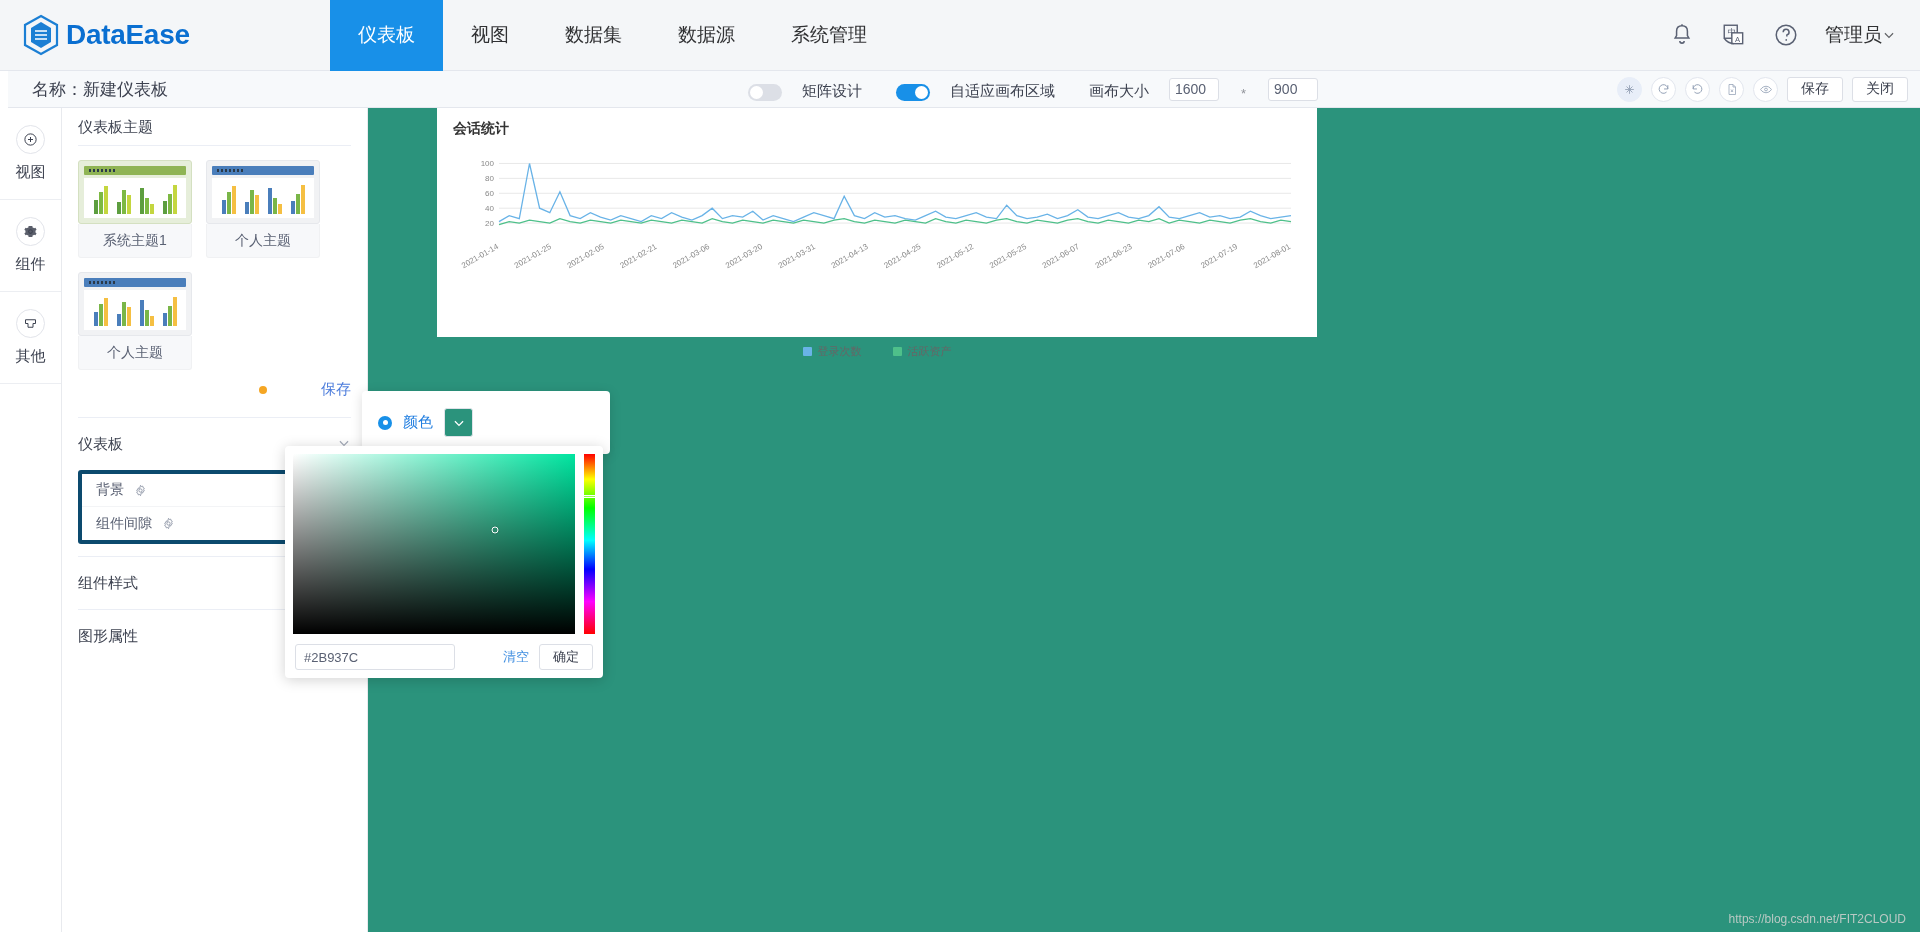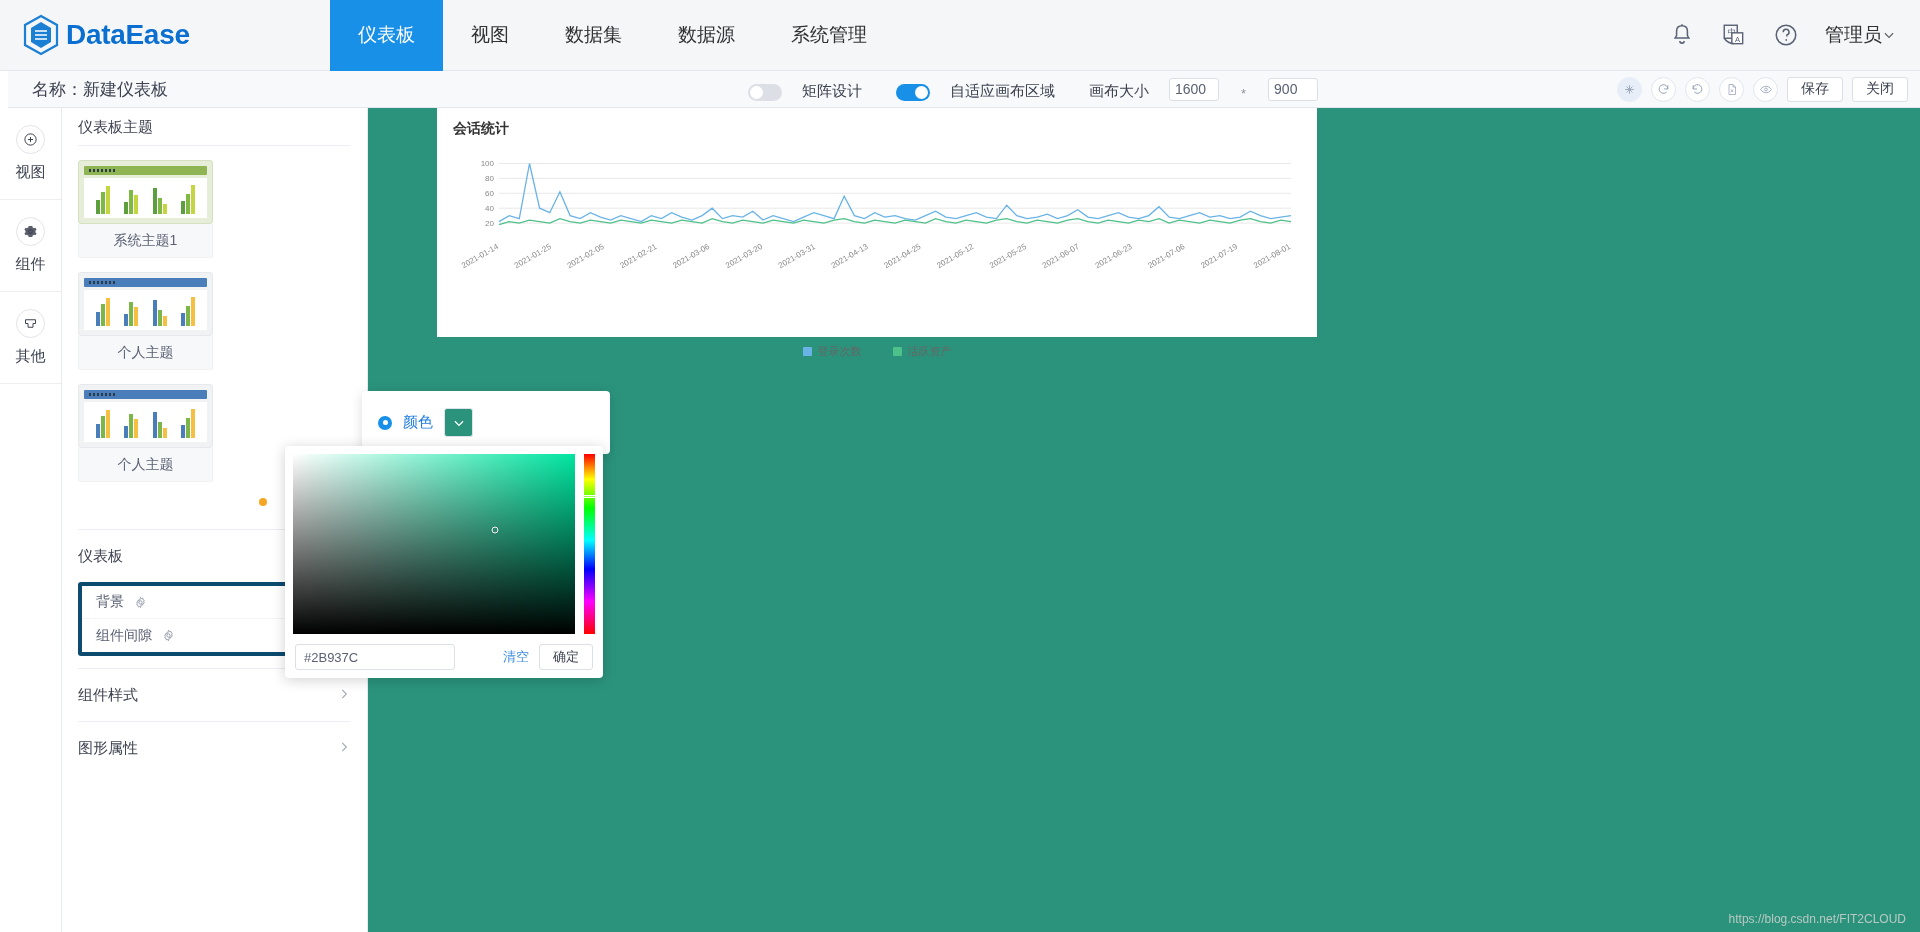--- a/index.html
+++ b/index.html
@@ -93,21 +93,21 @@
   
   .panel {
     position: absolute; top: 108px; left: 62px; width: 306px; height: 824px;
     background: #fff; border-right: 1px solid #e8eaee; overflow: hidden;
   }
   .panel-title { font-size: 15px; color: #3d4250; padding: 10px 0 8px 16px; }
   .panel-hr { height: 1px; background: #ebeef5; margin: 0 16px; }
   .theme-grid {
     display: flex; flex-wrap: wrap; gap: 14px; padding: 14px 16px 0 16px;
   }
-  .theme-card { width: 135px; cursor: pointer; }
+  .theme-card { width: 114px; cursor: pointer; }
   .theme-thumb {
     height: 64px; background: #f1f2f4; border: 1px solid #e6e8ec; border-radius: 3px;
     padding: 5px; display: flex; flex-direction: column; gap: 3px;
   }
   .theme-card.selected .theme-thumb { background: #e6eeda; border-color: #d4e0c1; }
   .thumb-bar { height: 9px; border-radius: 1px; position: relative; }
   .thumb-dots {
     position: absolute; left: 5px; top: 3px; width: 26px; height: 3px;
     background: repeating-linear-gradient(to right, #2b3a4a 0 2px, transparent 2px 4px);
   }

